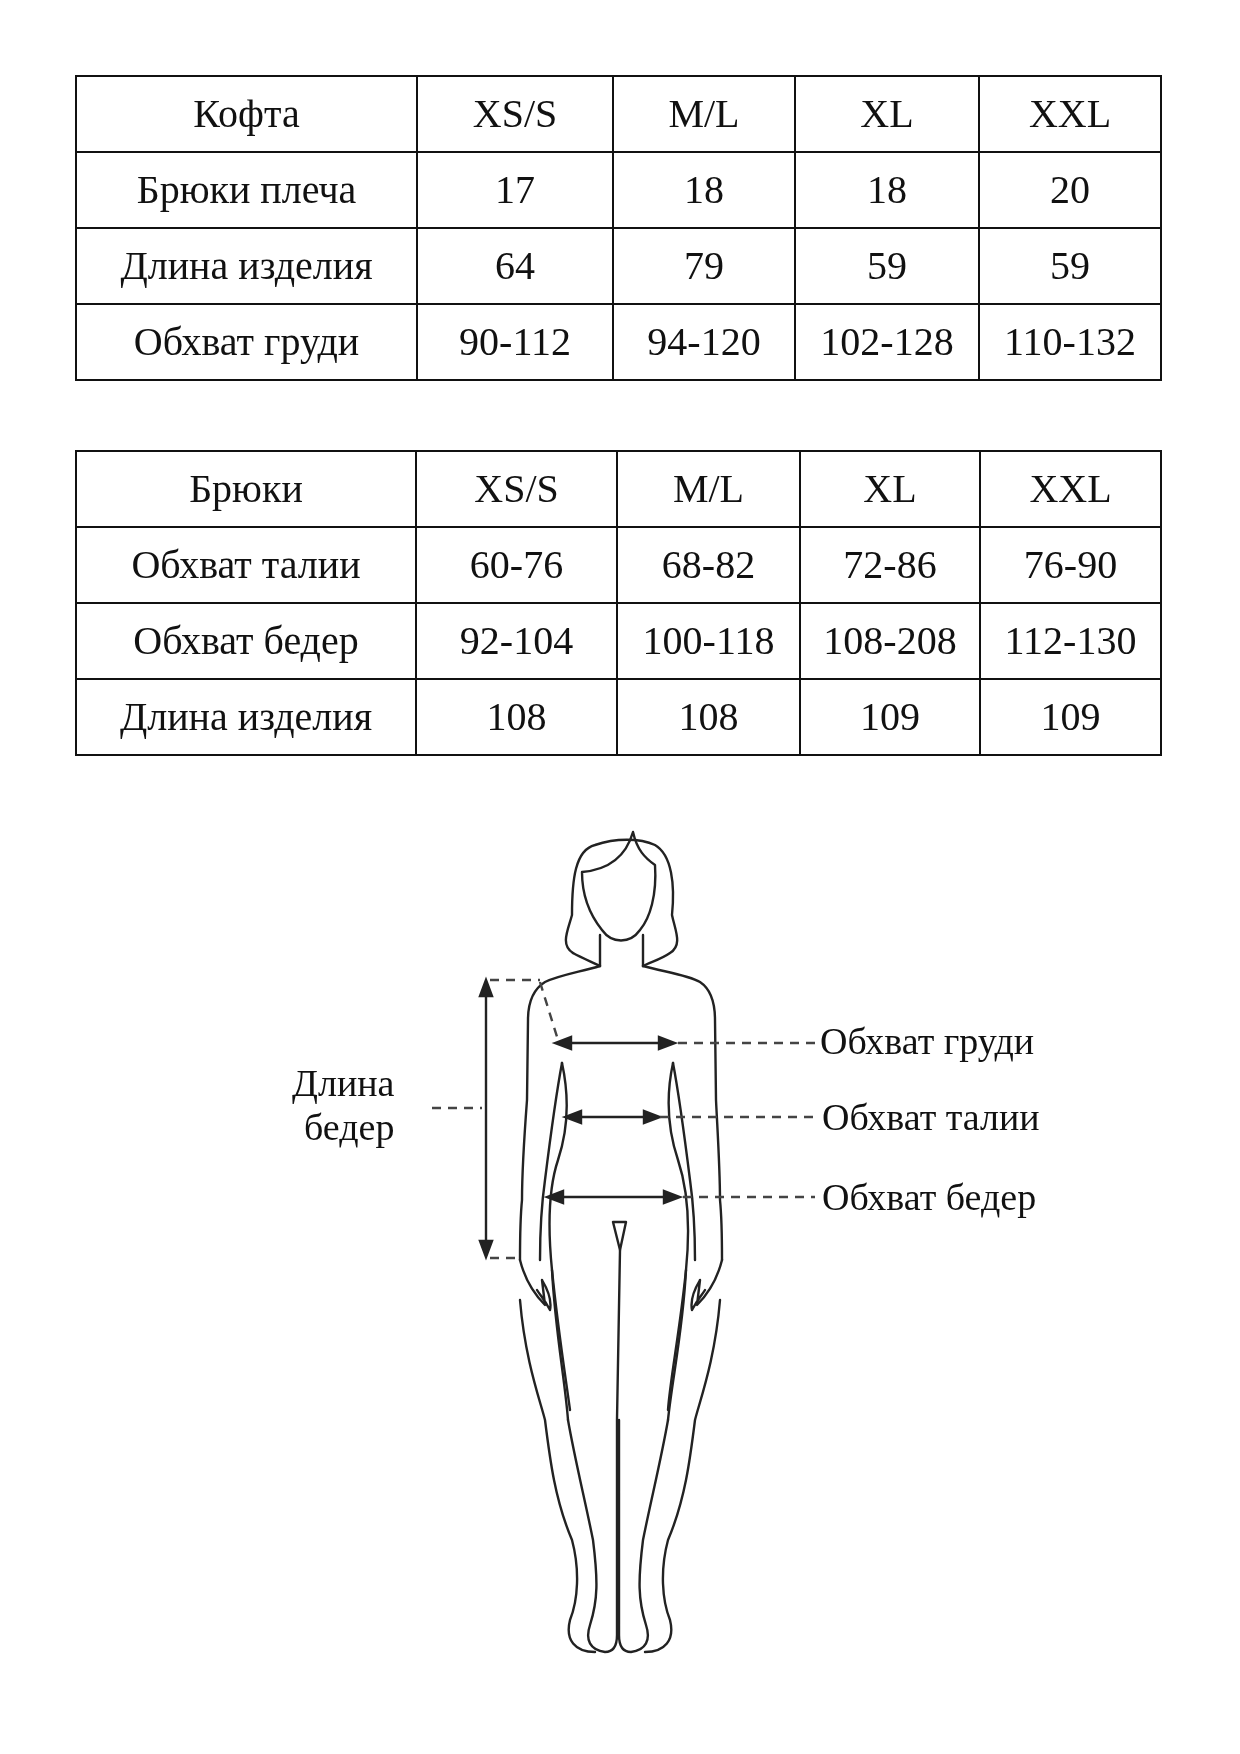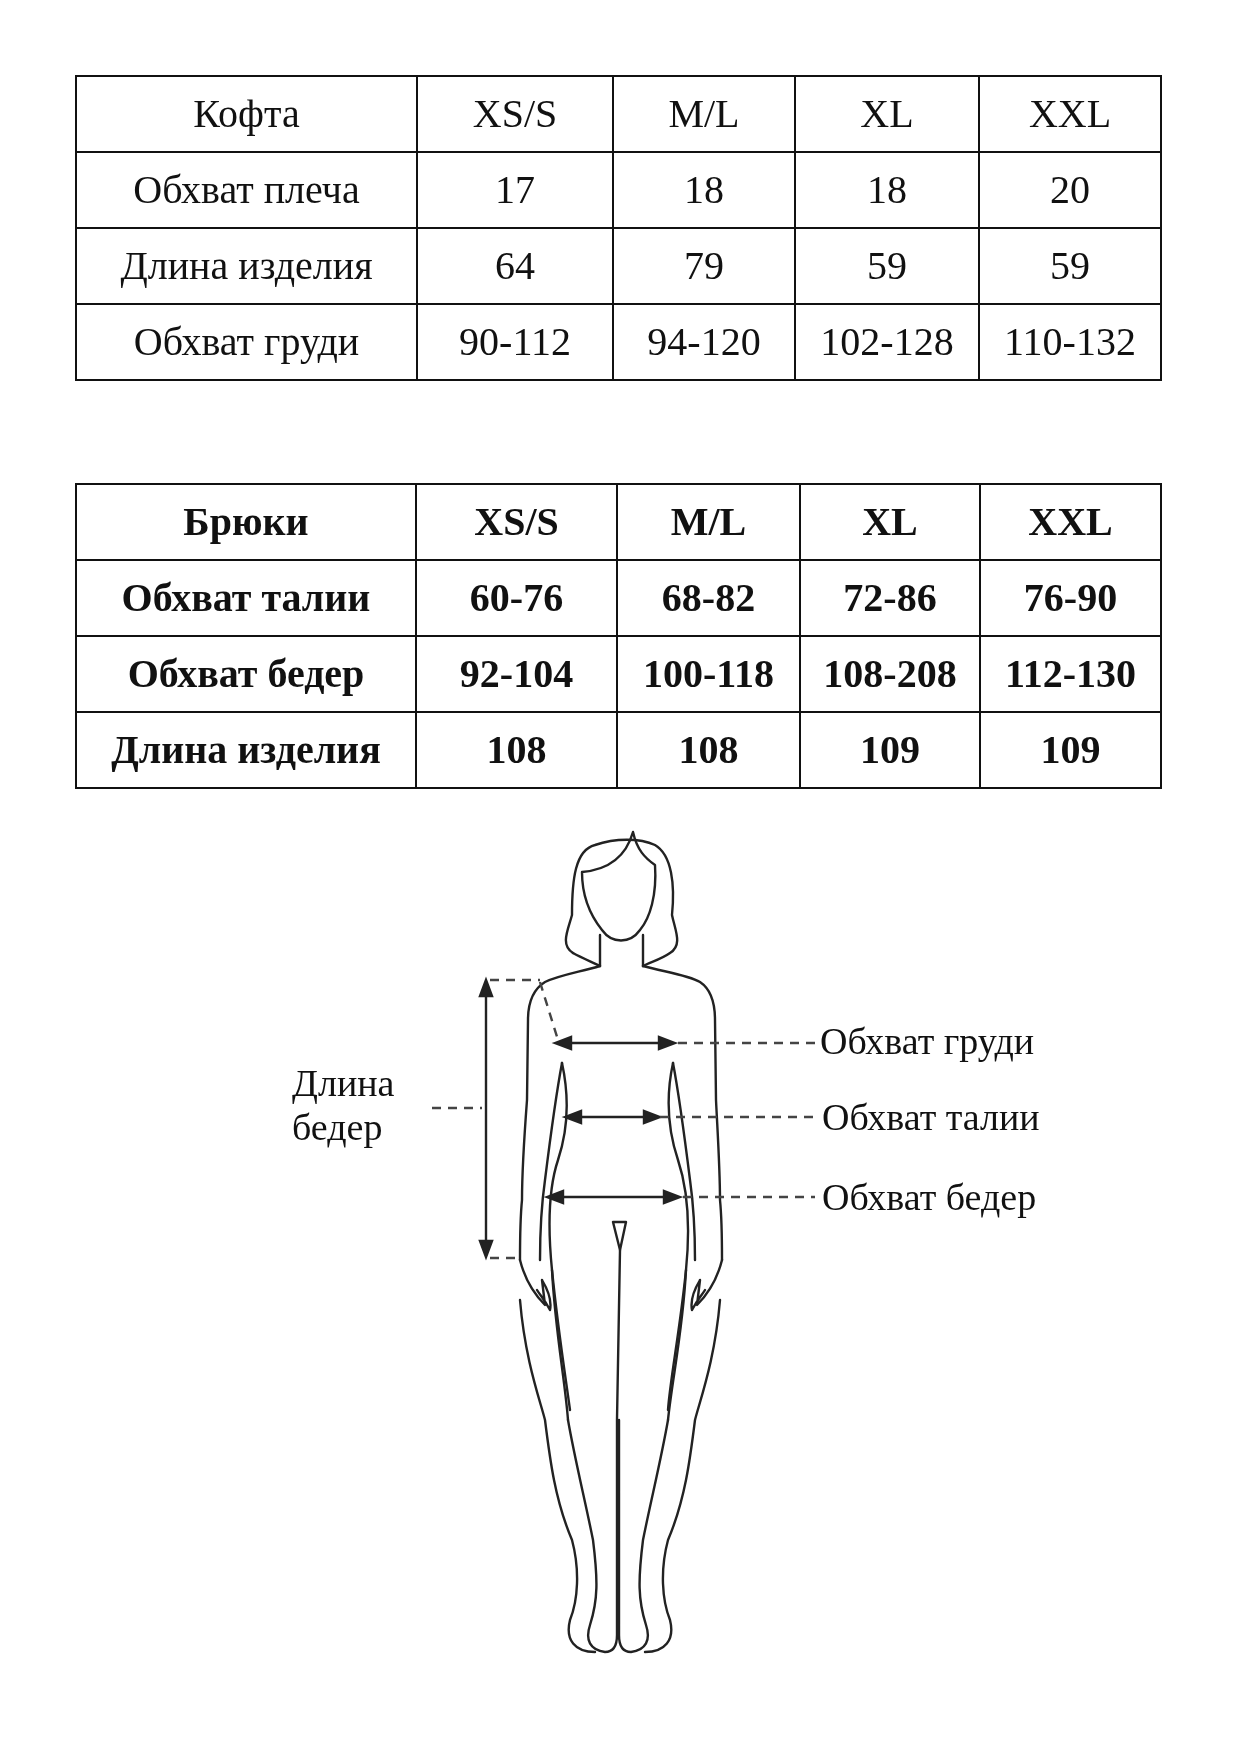--- a/index.html
+++ b/index.html
@@ -1,21 +1,21 @@
 <!DOCTYPE html>
 <html><head>
 <meta charset="utf-8">
 <style>
   html, body { margin: 0; padding: 0; background: #ffffff; }
   body { width: 1240px; height: 1754px; position: relative; overflow: hidden; font-family: "Liberation Serif", "DejaVu Serif", serif; color: #111; }
   table.size { position: absolute; left: 75px; border-collapse: collapse; table-layout: fixed; }
   table.size td { border: 2px solid #111; text-align: center; vertical-align: middle; font-size: 40px; padding: 8px; white-space: nowrap; line-height: 1; }
   #t1 { top: 75px; width: 1085px; }
   #t1 tr { height: 76px; }
-  #t2 { top: 483px; width: 1085px; font-weight: bold; }
+  #t2 { top: 450px; width: 1085px; }
   #t2 tr { height: 76px; }
   .figure { position: absolute; left: 0; top: 800px; width: 1240px; height: 900px; }
   .fig-label { position: absolute; font-size: 38px; color: #111; line-height: 1.15; white-space: nowrap; }
 </style>
 </head>
 <body>
 
 <table id="t1" class="size">
   <colgroup>
       <col style="width:341px">
@@ -26,21 +26,21 @@
     </colgroup>
   <tbody>
       <tr>
     <td>Кофта</td>
     <td>XS/S</td>
     <td>M/L</td>
     <td>XL</td>
     <td>XXL</td>
   </tr>
   <tr>
-    <td>Обхват плеча</td>
+    <td>Брюки плеча</td>
     <td>17</td>
     <td>18</td>
     <td>18</td>
     <td>20</td>
   </tr>
   <tr>
     <td>Длина изделия</td>
     <td>64</td>
     <td>79</td>
     <td>59</td>
@@ -146,20 +146,20 @@
     <g stroke="#444" stroke-width="2.4" stroke-dasharray="9,7" fill="none">
       <line x1="490" y1="980" x2="540" y2="980"></line>
       <line x1="540" y1="982" x2="558" y2="1040"></line>
       <line x1="490" y1="1258" x2="520" y2="1258"></line>
       <line x1="432" y1="1108" x2="482" y2="1108"></line>
       <line x1="678" y1="1043" x2="815" y2="1043"></line>
       <line x1="660" y1="1117" x2="815" y2="1117"></line>
       <line x1="683" y1="1197" x2="815" y2="1197"></line>
     </g>
   </svg>
-  <div class="fig-label" style="left:292px;top:262px;text-align:left">
+  <div class="fig-label" style="left:292px;top:262px;text-align:right">
     <div>Длина</div>
     <div>бедер</div>
   </div>
   <div class="fig-label" style="left:820px;top:220px">Обхват груди</div>
   <div class="fig-label" style="left:822px;top:296px">Обхват талии</div>
   <div class="fig-label" style="left:822px;top:376px">Обхват бедер</div>
 </div>
 
 </body></html>

